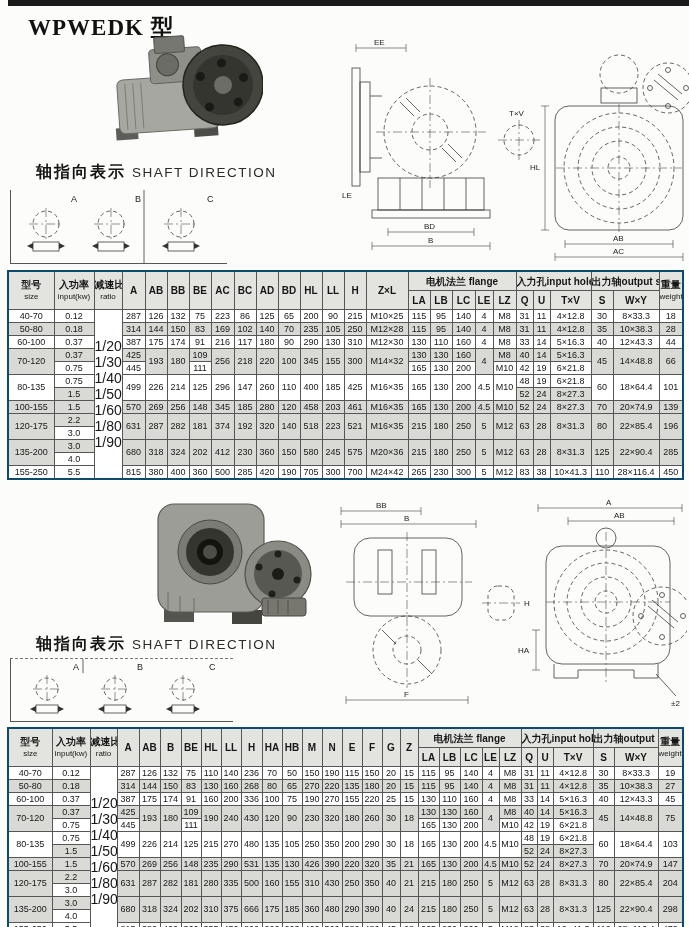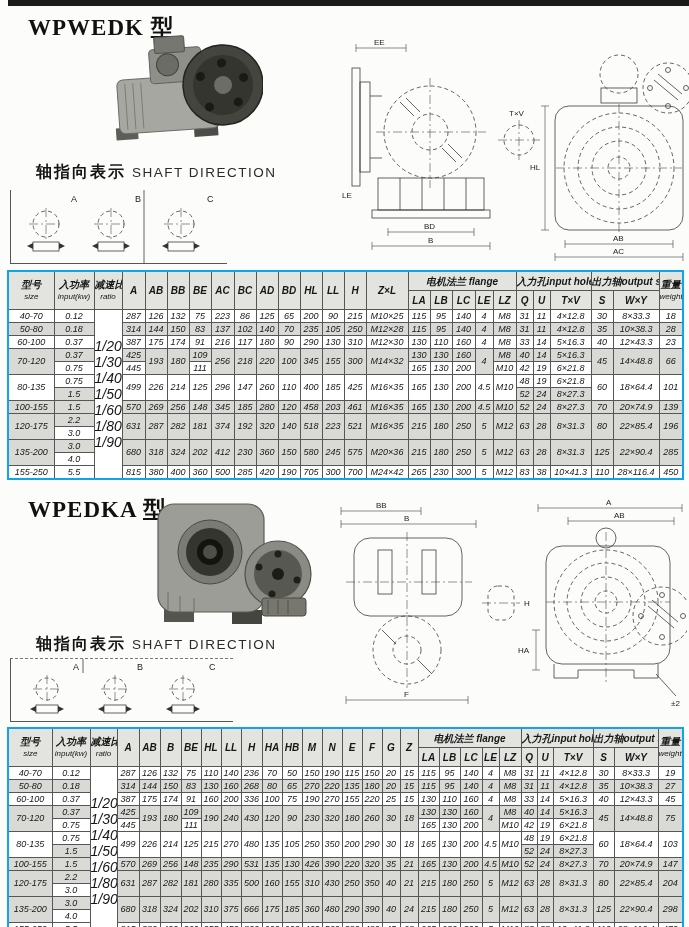--- a/index.html
+++ b/index.html
@@ -17,21 +17,21 @@
   .shaft-box{border-left:1px solid #555;border-bottom:1px solid #555;}
   #shaft1-box{left:10px;top:190px;width:216px;height:73px;}
   #shaft2-box{left:10px;top:658px;width:222px;height:62px;border-top:1px dashed #777;}
   #photo1{left:95px;top:6px;}
   #photo2{left:112px;top:500px;}
   #draw1{left:338px;top:36px;}
   #draw2{left:326px;top:498px;}
   #table1{left:7px;top:270px;}
   #table2{left:7px;top:727px;}
 
-  table.spec{border-collapse:collapse;table-layout:fixed;width:675px;border:2px solid #0ea5e9;background:#fff;font-style:italic;}
+  table.spec{border-collapse:collapse;table-layout:fixed;width:675px;border:2px solid #0c4a6e;background:#fff;}
   table.spec th,table.spec td{border:1px solid #565656;text-align:center;vertical-align:middle;
       padding:0;overflow:hidden;white-space:nowrap;}
   table.spec th{background:#e3e3df;font-size:10px;font-weight:bold;height:18px;line-height:11px;}
   table.spec th .en{font-weight:normal;font-size:8px;letter-spacing:0;}
   table.spec td{font-size:9px;height:12px;line-height:11px;}
   table.spec tr.shade td{background:#d9d9d5;}
   table.spec td.ratio{font-size:14px;line-height:16px;background:#fff;}
   
   .t1 col:nth-child(1){width:46px}.t1 col:nth-child(2){width:40px}.t1 col:nth-child(3){width:28px}
   .t1 col:nth-child(4){width:23px}.t1 col:nth-child(5){width:22px}.t1 col:nth-child(6){width:22px}
@@ -292,21 +292,21 @@
           <td>8×33.3</td>
           <td>18</td>
         </tr>
         <tr class="shade">
           <td>50-80</td>
           <td>0.18</td>
           <td>314</td>
           <td>144</td>
           <td>150</td>
           <td>83</td>
-          <td>137</td>
+          <td>169</td>
           <td>102</td>
           <td>140</td>
           <td>70</td>
           <td>235</td>
           <td>105</td>
           <td>250</td>
           <td>M12×28</td>
           <td>115</td>
           <td>95</td>
           <td>140</td>
@@ -337,21 +337,21 @@
           <td>130</td>
           <td>110</td>
           <td>160</td>
           <td>4</td>
           <td>M8</td>
           <td>33</td>
           <td>14</td>
           <td>5×16.3</td>
           <td>40</td>
           <td>12×43.3</td>
-          <td>23</td>
+          <td>44</td>
         </tr>
         <tr class="shade">
           <td rowspan="2">70-120</td>
           <td>0.37</td>
           <td>425</td>
           <td rowspan="2">193</td>
           <td rowspan="2">180</td>
           <td>109</td>
           <td rowspan="2">256</td>
           <td rowspan="2">218</td>
@@ -528,21 +528,20 @@
           <td>83</td>
           <td>38</td>
           <td>10×41.3</td>
           <td>110</td>
           <td>28×116.4</td>
           <td>450</td>
         </tr>
       </tbody>
     </table>
 
-  <div class="abs sec-title" id="sec2-title">WPEDKA 型</div>
 
   <svg class="abs" id="photo2" width="218" height="128" viewBox="0 0 218 128">
     <rect x="52" y="108" width="30" height="14" fill="#55554f"></rect>
     <rect x="120" y="110" width="30" height="14" fill="#45453f"></rect>
     <rect x="46" y="4" width="106" height="108" rx="16" fill="#9d9d97" stroke="#5c5c56" stroke-width="1.2"></rect>
     <line x1="56" y1="92" x2="56" y2="110" stroke="#6e6e68"></line>
     <line x1="68" y1="96" x2="68" y2="112" stroke="#6e6e68"></line>
     <line x1="82" y1="98" x2="82" y2="112" stroke="#6e6e68"></line>
     <circle cx="98" cy="52" r="32" fill="#7b7b75" stroke="#4a4a44"></circle>
     <circle cx="98" cy="52" r="24" fill="#35352f"></circle>

